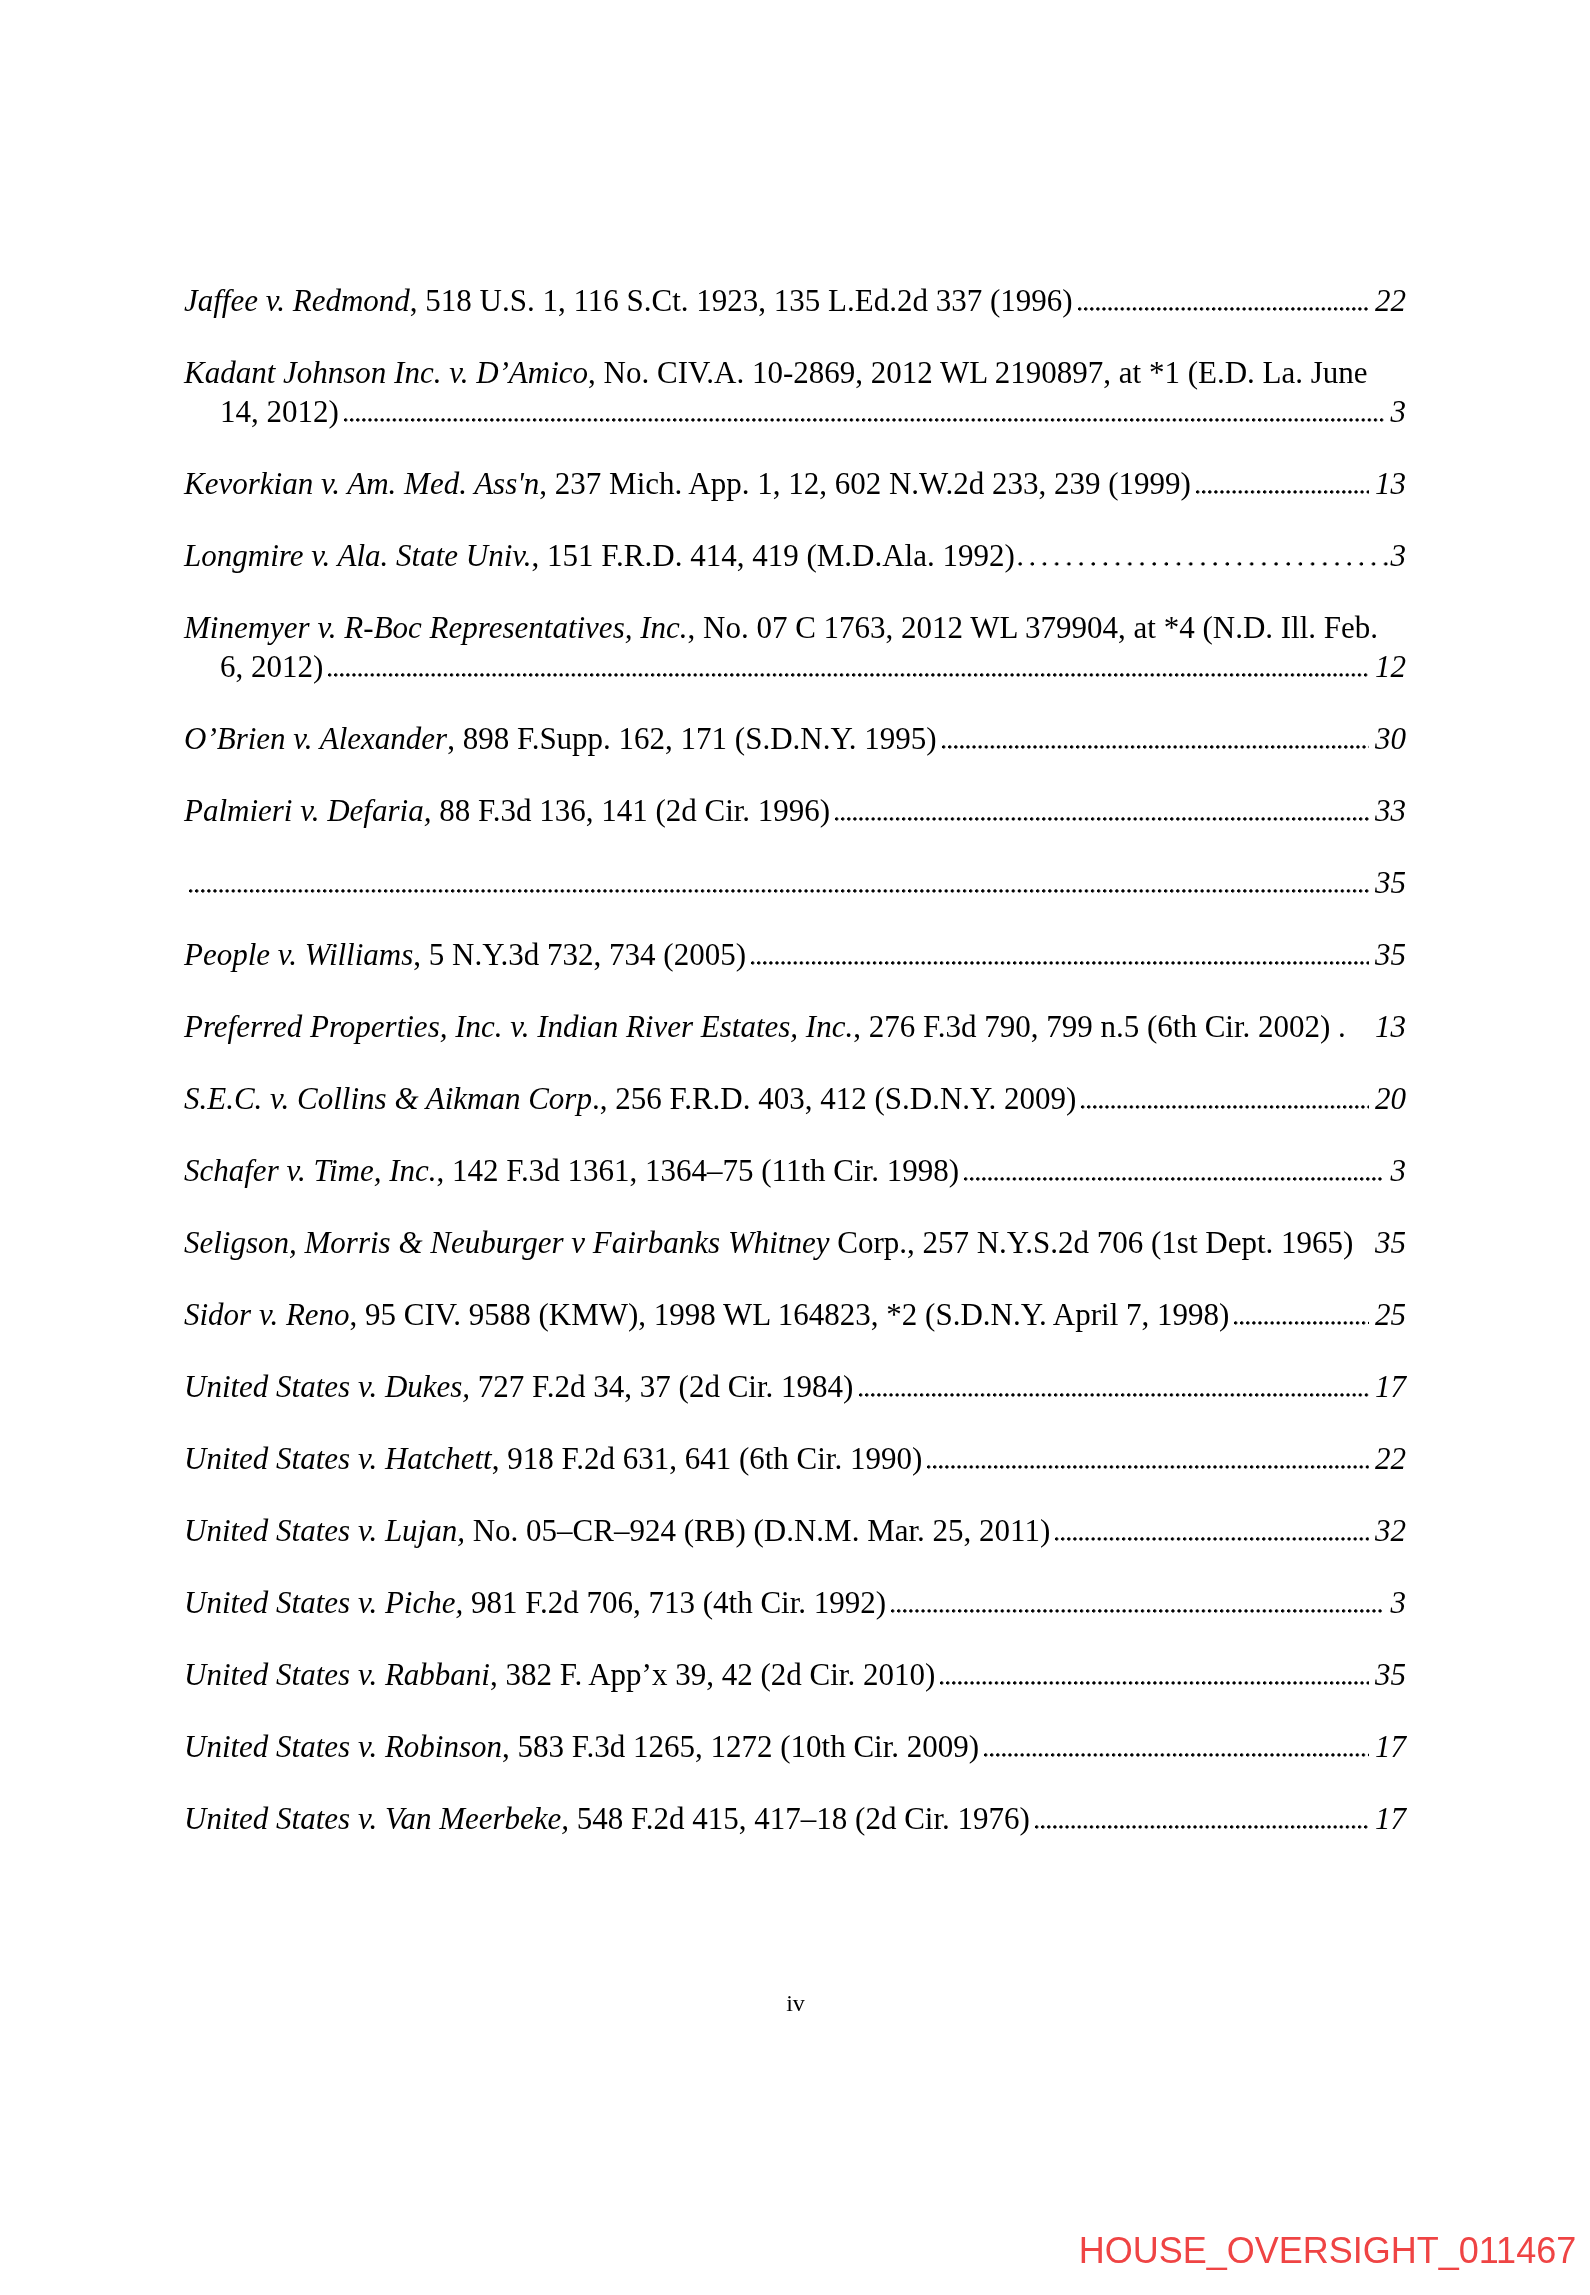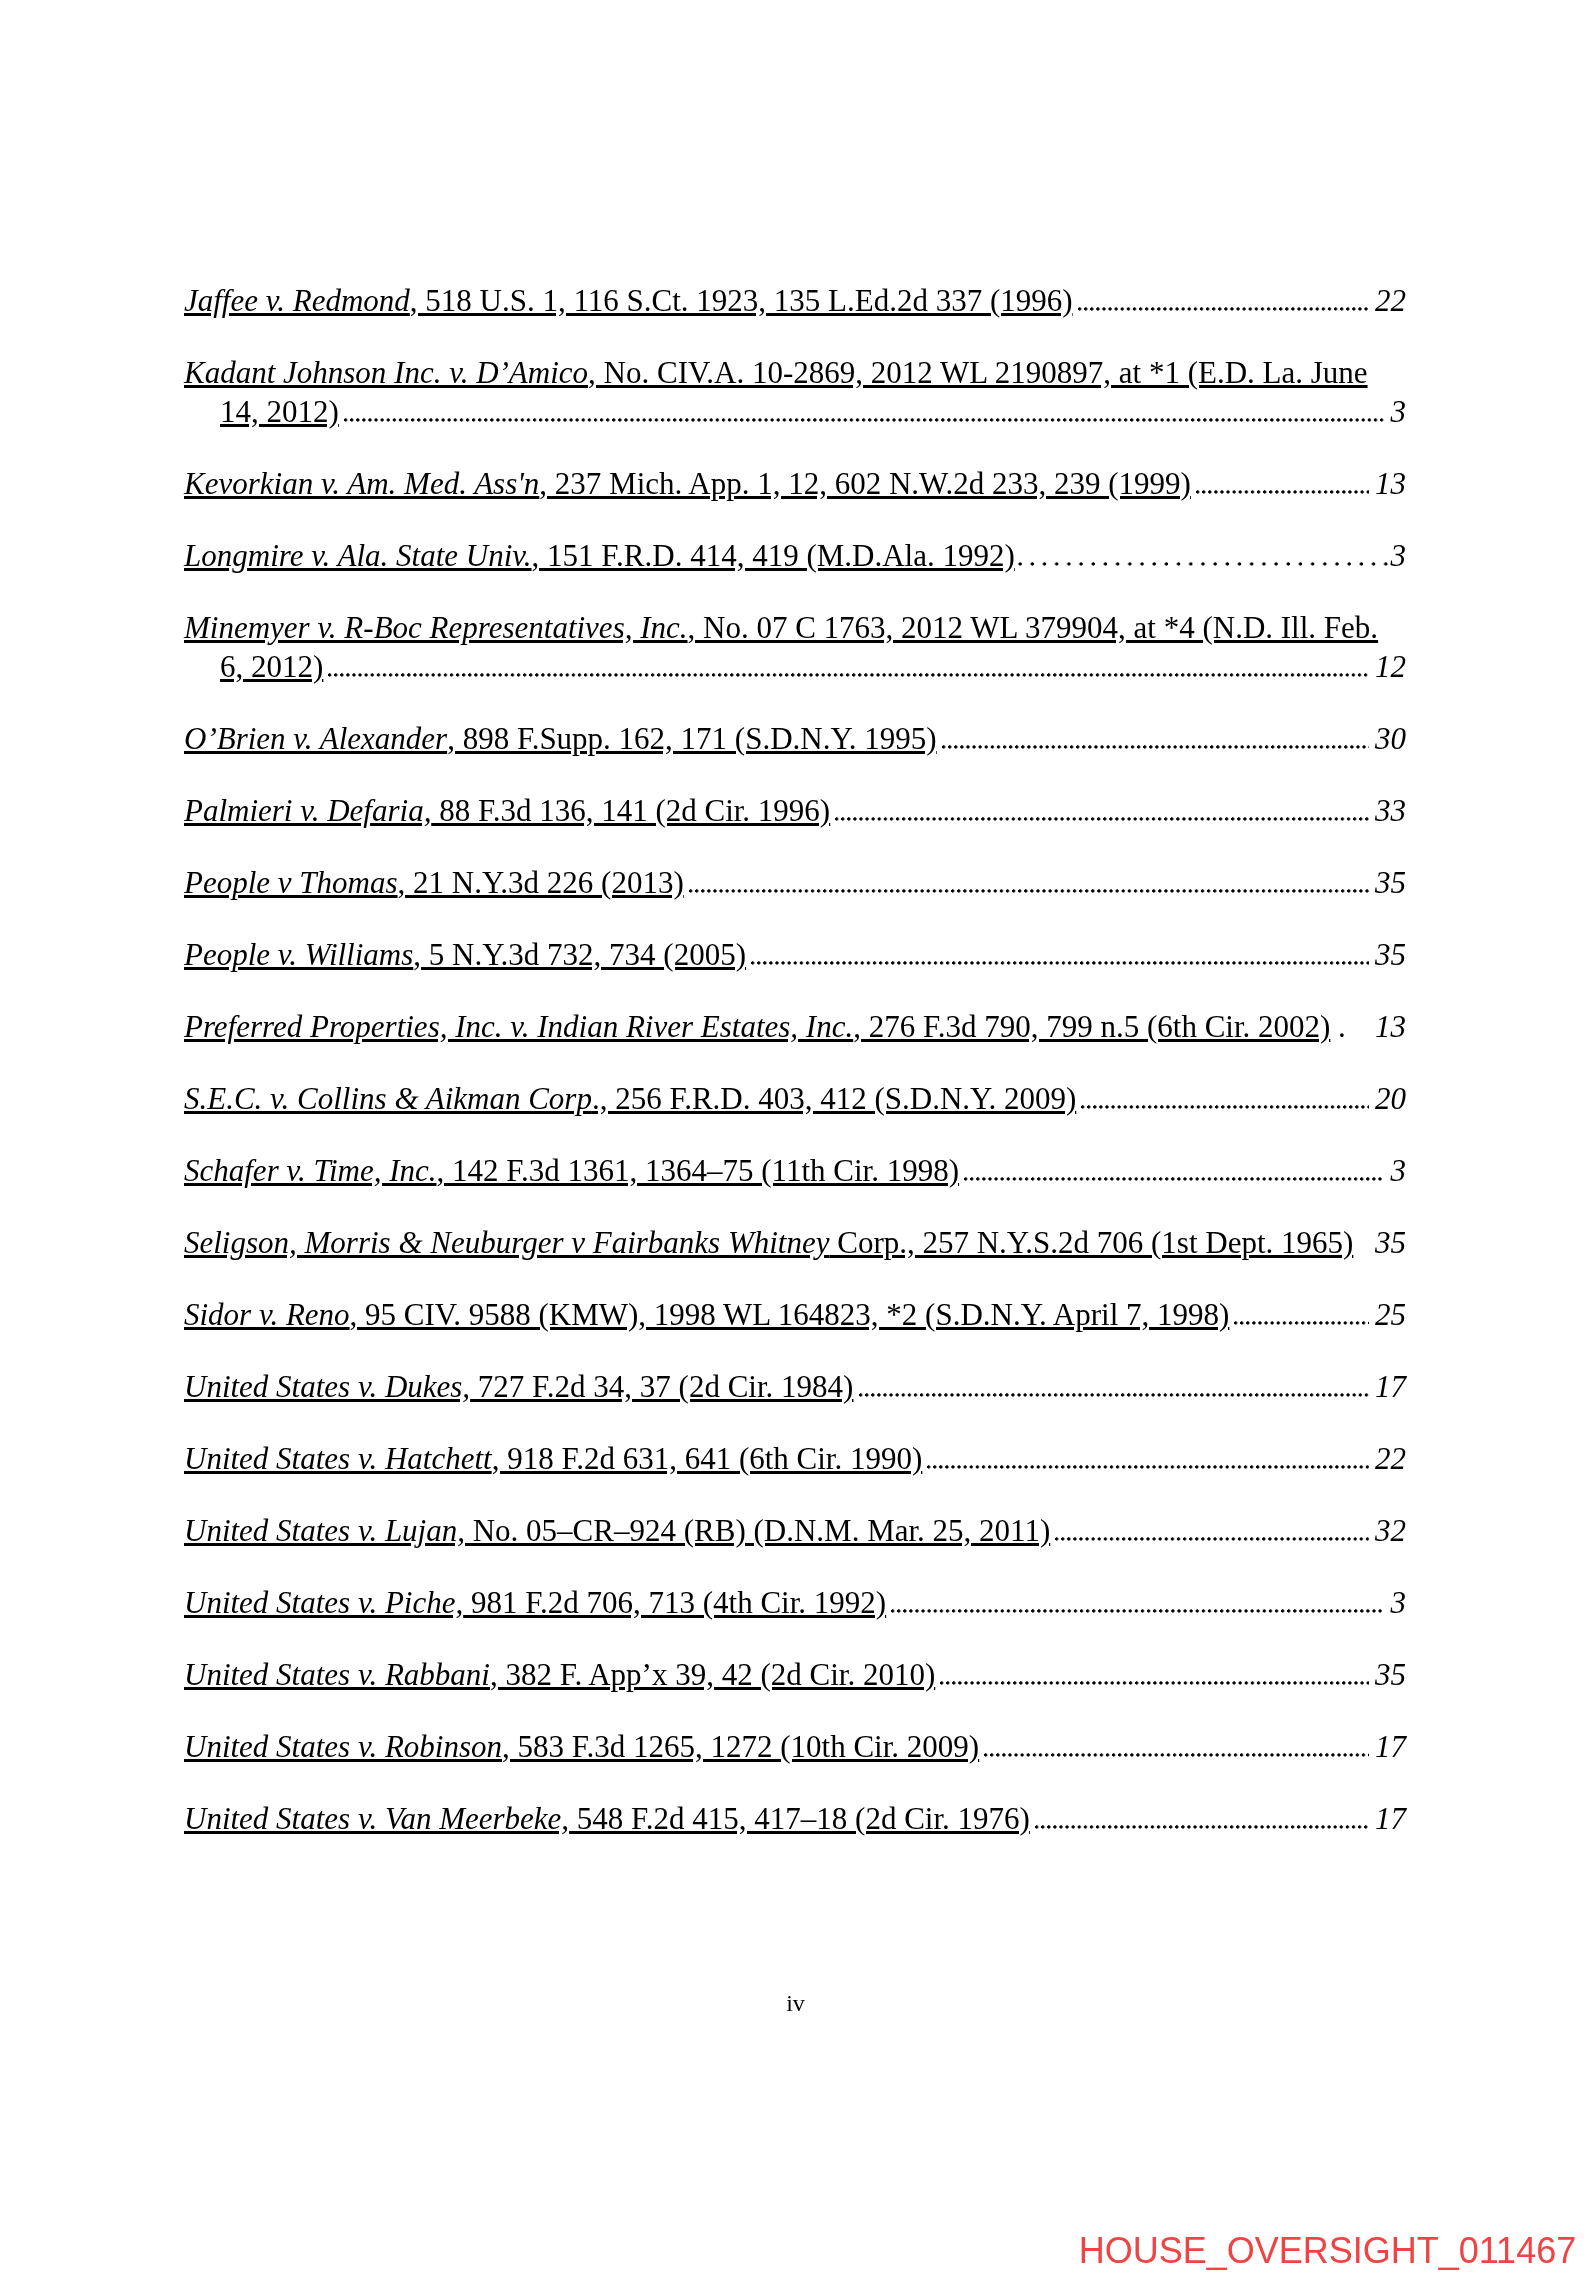--- a/index.html
+++ b/index.html
@@ -23,21 +23,21 @@
     align-items:baseline;
     line-height:39px;
     white-space:nowrap;
   }
   .line-plain {
     display:block;
     line-height:39px;
     white-space:nowrap;
   }
   .cont { padding-left:36px; }
-  .case-text { flex:0 0 auto;text-decoration:underline; }
+  .case-text { flex:0 0 auto; }
   .leader { flex:1 1 15.4px; min-width:15.4px; }
   .leader-dots {
     height:3.9px;
     margin:0 6.4px 0 5.1px;
     background-image:radial-gradient(circle at 1.6px 1.9px, #000 1.3px, transparent 1.9px);
     background-size:6.1px 3.9px;
     background-repeat:repeat-x;
   }
   .leader-ellipsis {
     height:4.5px;
@@ -136,21 +136,20 @@
   <div class="entry">
     <div class="line l1">
       <span class="case-text"><i class="case-name">Palmieri v. Defaria,</i><span class="case-rest"> 88 F.3d 136, 141 (2d Cir. 1996)</span></span>
       <span class="leader leader-dots"></span>
       <span class="page-num">33</span>
     </div>
   </div>
 
   <div class="entry">
     <div class="line l1">
-      <span class="case-text"><i class="case-name">People v Thomas</i><span class="case-rest">, 21 N.Y.3d 226 (2013)</span></span>
       <span class="leader leader-dots"></span>
       <span class="page-num">35</span>
     </div>
   </div>
 
   <div class="entry">
     <div class="line l1">
       <span class="case-text"><i class="case-name">People v. Williams</i><span class="case-rest">, 5 N.Y.3d 732, 734 (2005)</span></span>
       <span class="leader leader-dots"></span>
       <span class="page-num">35</span>

